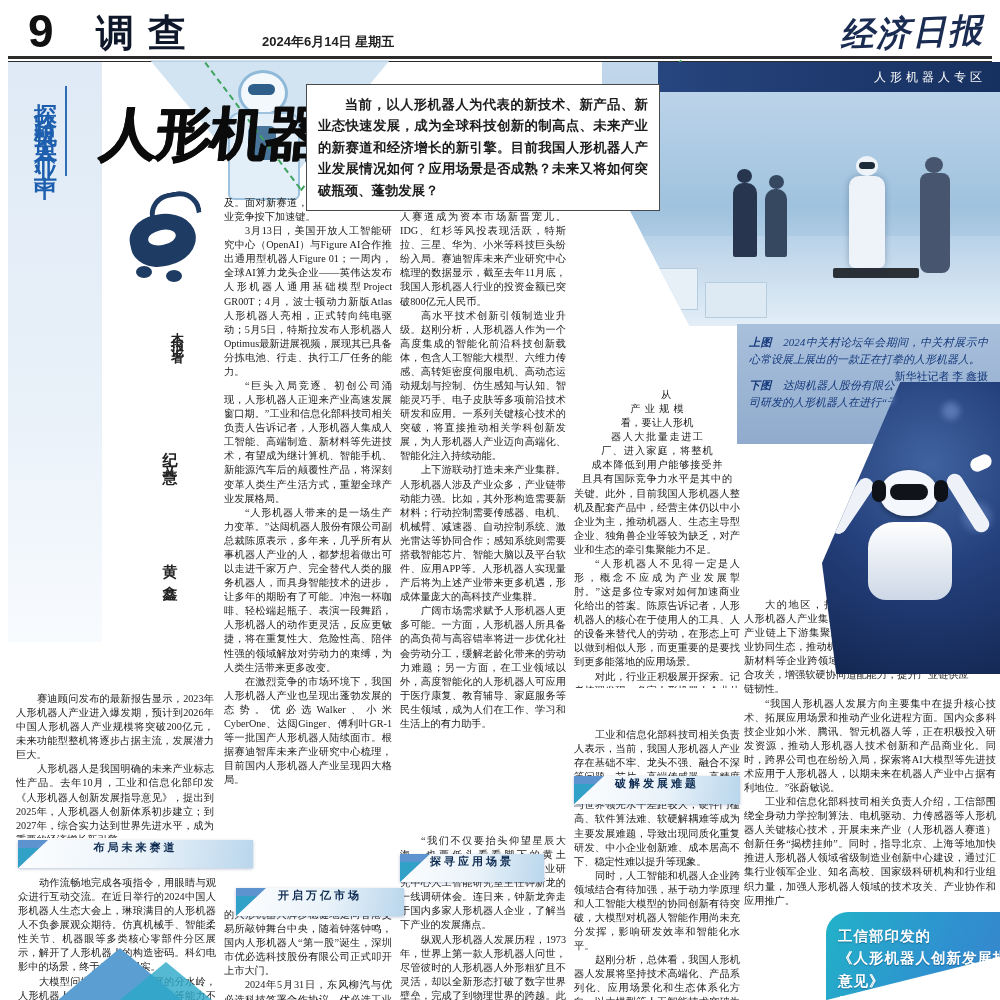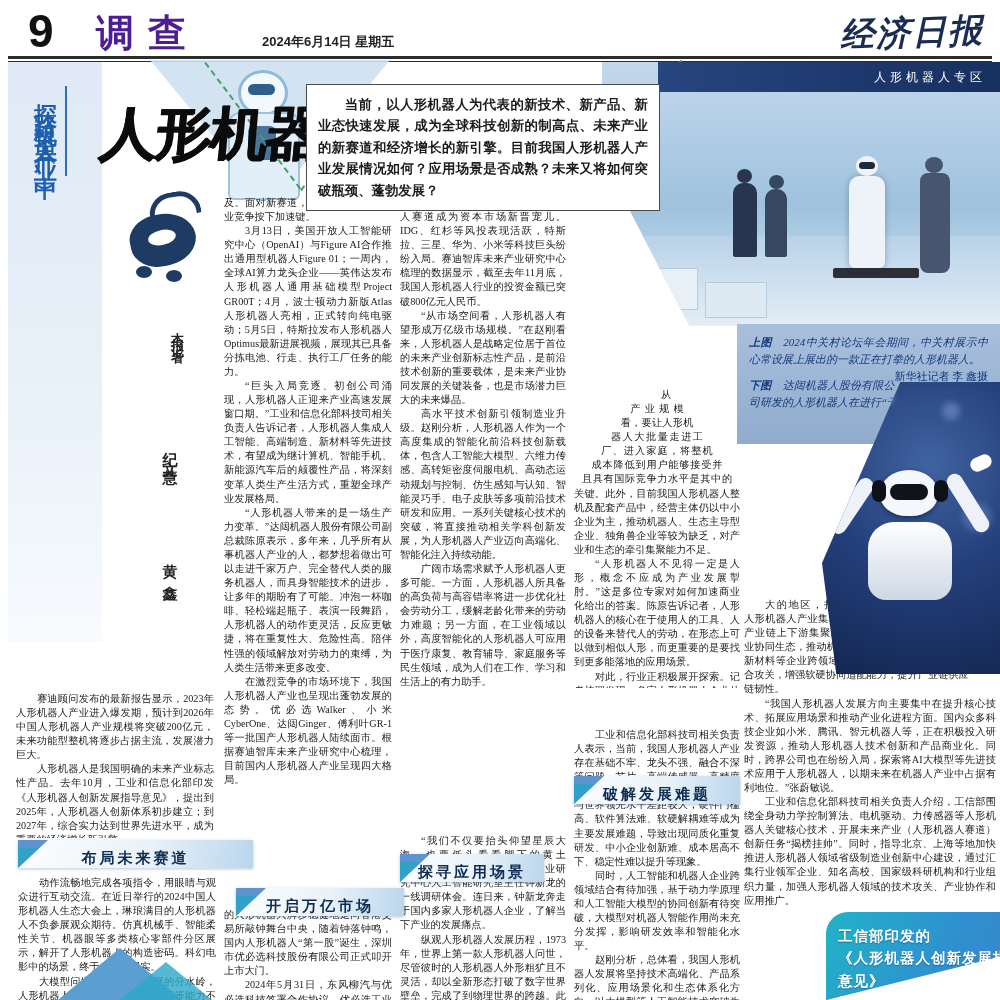--- a/index.html
+++ b/index.html
@@ -3,21 +3,21 @@
 <meta charset="utf-8">
 <style>
   html,body{margin:0;padding:0;}
   body{
     width:1000px;height:1000px;overflow:hidden;position:relative;background:#ffffff;
     font-family:"Liberation Serif","DejaVu Serif",serif;color:#191919;
   }
   .abs{position:absolute;}
   
   .page-num{left:28px;top:4px;font-family:"Liberation Sans",sans-serif;font-weight:900;font-size:46px;color:#111;}
-  .section-title{left:96px;top:8px;font-weight:900;font-size:38px;letter-spacing:14px;color:#4c1d95;}
+  .section-title{left:96px;top:8px;font-weight:900;font-size:38px;letter-spacing:14px;color:#0f172a;}
   .issue-date{left:262px;top:33px;font-family:"Liberation Sans",sans-serif;font-weight:bold;font-size:13px;color:#222;}
   .masthead{right:16px;top:10px;font-weight:900;font-style:italic;font-size:34px;color:#1a2c52;transform:rotate(-2deg);letter-spacing:2px;}
   .header-rule{left:8px;right:8px;top:56px;height:2px;border-top:3px solid #2c2c2c;border-bottom:1px solid #2c2c2c;}
   
   .sidebar-strip{left:8px;top:62px;width:94px;height:580px;background:linear-gradient(180deg,#dfeaf6 0%,#e9f1f9 60%,#f8fbfe 100%);}
   .series-title{left:30px;top:86px;height:500px;writing-mode:vertical-rl;font-weight:bold;font-size:23px;letter-spacing:9px;color:#1d5fae;}
   .series-title span{border-right:2px solid #2f6db5;padding-right:7px;}
   
   .v-text{writing-mode:vertical-rl;}
   .byline-label{left:168px;top:322px;font-size:13px;font-weight:bold;letter-spacing:6px;color:#222;}
@@ -71,24 +71,24 @@
   .hr-arm-r{position:absolute;left:138px;top:88px;width:16px;height:66px;background:#eef2f8;border-radius:9px;transform:rotate(-32deg);}
   .hr-hand-l{position:absolute;left:8px;top:78px;width:22px;height:14px;background:#fff;border-radius:7px;transform:rotate(24deg);}
   .hr-hand-r{position:absolute;left:148px;top:74px;width:22px;height:14px;background:#fff;border-radius:7px;transform:rotate(-24deg);}
   .hr-body{position:absolute;left:46px;top:140px;width:84px;height:78px;background:linear-gradient(180deg,#ffffff,#cdd8e6);border-radius:26px 26px 18px 18px;}
   .hr-ear1,.hr-ear2{position:absolute;width:14px;height:22px;background:#0e1117;border-radius:7px;}
   .hr-ear1{left:50px;top:98px;} .hr-ear2{left:112px;top:98px;}
   
   .col{overflow:hidden;}
   .para{font-size:10.2px;line-height:1.38;text-align:justify;margin:0;text-indent:2.05em;color:#1a1a1a;}
   .flush .para:first-child{text-indent:0;}
-  .sec-head{height:28px;display:flex;align-items:flex-end;justify-content:center;position:relative;
+  .sec-head{height:28px;display:flex;align-items:flex-start;justify-content:center;position:relative;
     background:linear-gradient(100deg,#fdfeff 0%,#e9f2f9 55%,#b9d6ec 100%);
     box-shadow:0 1px 3px rgba(60,90,140,.35);
-    font-family:"Liberation Sans",sans-serif;font-weight:bold;font-size:15px;letter-spacing:3px;color:#0e2c52;z-index:2;}
+    font-family:"Liberation Sans",sans-serif;font-weight:bold;font-size:11px;letter-spacing:3px;color:#0e2c52;z-index:2;}
   .sec-head::before{content:"";position:absolute;left:0;top:0;width:0;height:0;border-top:28px solid #5d93cf;border-right:30px solid transparent;}
   .sec-head::after{content:"";position:absolute;left:0;top:8px;width:0;height:0;border-top:20px solid #2aa3c5;border-right:21px solid transparent;opacity:.85;}
   .sp-l{float:left;width:66px;height:96px;shape-outside:polygon(0 0,100% 0,0 100%);}
   .sp-r{float:right;width:66px;height:96px;shape-outside:polygon(0 0,100% 0,100% 100%);}
   .sp-photo{float:right;width:150px;height:86px;shape-outside:polygon(0 0,100% 0,100% 100%);}
   
   .tri-blue{left:58px;top:948px;width:0;height:0;border-bottom:52px solid #5b9fd2;border-left:62px solid transparent;border-right:62px solid transparent;}
   .tri-teal{left:120px;top:962px;width:0;height:0;border-bottom:38px solid #2aa8c8;border-left:46px solid transparent;border-right:46px solid transparent;opacity:.8;}
   .notice-box{left:786px;top:912px;width:214px;height:88px;border-radius:22px 0 0 0;background:linear-gradient(115deg,#22b2c8 0%,#2f90d0 55%,#3c7fc6 100%);color:#fff;font-family:"Liberation Sans",sans-serif;font-weight:bold;padding:13px 12px;box-sizing:border-box;z-index:6;margin-left:40px;}
   .notice-box div{font-size:14.5px;line-height:1.55;letter-spacing:1px;text-shadow:0 1px 1px rgba(0,40,70,.4);}
@@ -194,22 +194,22 @@
 <div class="abs sec-head" style="left:236px;top:860px;width:168px;">
     <span>开启万亿市场</span>
   </div>
 <div class="abs col" style="left:224px;top:894px;width:168px;height:106px;">
     <p class="para">2023年12月29日，一位身形灵活的人形机器人脚步稳健地走向香港交易所敲钟舞台中央，随着钟落钟鸣，国内人形机器人“第一股”诞生，深圳市优必选科技股份有限公司正式叩开上市大门。</p>
     <p class="para">2024年5月31日，东风柳汽与优必选科技签署合作协议，优必选工业版人形机器人Walker S将进入东风柳汽，开展汽车制造过程中的安全带检测、车门锁检测、车灯盖板检测、车身质检工位、车标后盖检测、内饰总检、油液加注等一系列工作。</p>
   </div>
 
 <div class="abs col flush" style="left:400px;top:196px;width:166px;height:598px;">
     <p class="para">智能开启新一轮技术革新，人形机器人赛道成为资本市场新晋宠儿。IDG、红杉等风投表现活跃，特斯拉、三星、华为、小米等科技巨头纷纷入局。赛迪智库未来产业研究中心梳理的数据显示，截至去年11月底，我国人形机器人行业的投资金额已突破800亿元人民币。</p>
-    <p class="para">“从市场空间看，人形机器人有望形成万亿级市场规模。”在赵刚看来，人形机器人是战略定位居于首位的未来产业创新标志性产品，是前沿技术创新的重要载体，是未来产业协同发展的关键装备，也是市场潜力巨大的未来爆品。</p>
     <p class="para">高水平技术创新引领制造业升级。赵刚分析，人形机器人作为一个高度集成的智能化前沿科技创新载体，包含人工智能大模型、六维力传感、高转矩密度伺服电机、高动态运动规划与控制、仿生感知与认知、智能灵巧手、电子皮肤等多项前沿技术研发和应用。一系列关键核心技术的突破，将直接推动相关学科创新发展，为人形机器人产业迈向高端化、智能化注入持续动能。</p>
+    <p class="para">上下游联动打造未来产业集群。人形机器人涉及产业众多，产业链带动能力强。比如，其外形构造需要新材料；行动控制需要传感器、电机、机械臂、减速器、自动控制系统、激光雷达等协同合作；感知系统则需要搭载智能芯片、智能大脑以及平台软件、应用APP等。人形机器人实现量产后将为上述产业带来更多机遇，形成体量庞大的高科技产业集群。</p>
     <p class="para">广阔市场需求赋予人形机器人更多可能。一方面，人形机器人所具备的高负荷与高容错率将进一步优化社会劳动分工，缓解老龄化带来的劳动力难题；另一方面，在工业领域以外，高度智能化的人形机器人可应用于医疗康复、教育辅导、家庭服务等民生领域，成为人们在工作、学习和生活上的有力助手。</p>
   </div>
 <div class="abs sec-head" style="left:400px;top:798px;width:144px;">
     <span>探寻应用场景</span>
   </div>
 <div class="abs col" style="left:400px;top:834px;width:166px;height:166px;">
     <p class="para">“我们不仅要抬头仰望星辰大海，也要低头看看脚下的黄土地。”这是来自赛迪智库未来产业研究中心人工智能研究室主任钟新龙的一线调研体会。连日来，钟新龙奔走于国内多家人形机器人企业，了解当下产业的发展痛点。</p>
     <p class="para">纵观人形机器人发展历程，1973年，世界上第一款人形机器人问世，尽管彼时的人形机器人外形粗犷且不灵活，却以全新形态打破了数字世界壁垒，完成了到物理世界的跨越。此后，深度学习、感知系统、交互能力等技术不断进步，人形机器人逐步智能化，运动能力、感知能力、交互能力持续提升。</p>
   </div>
 

